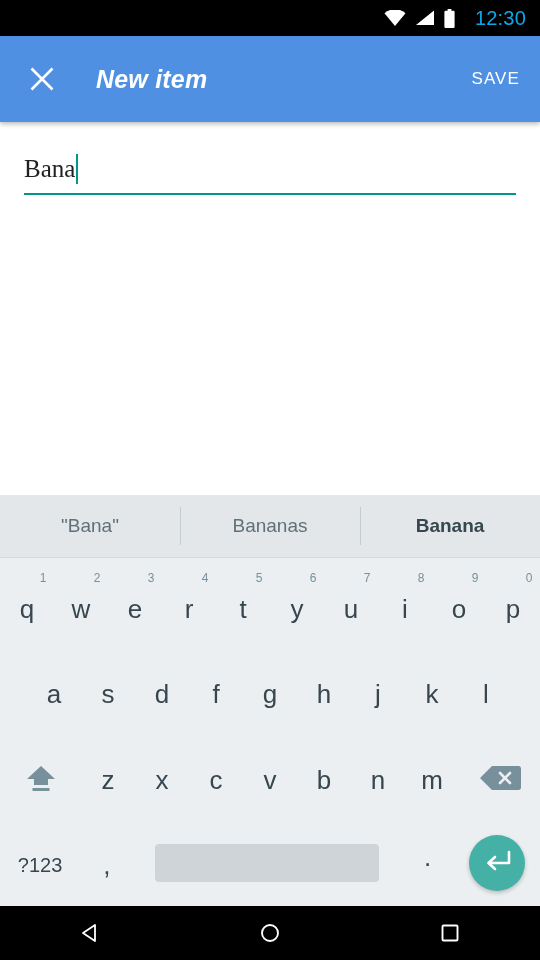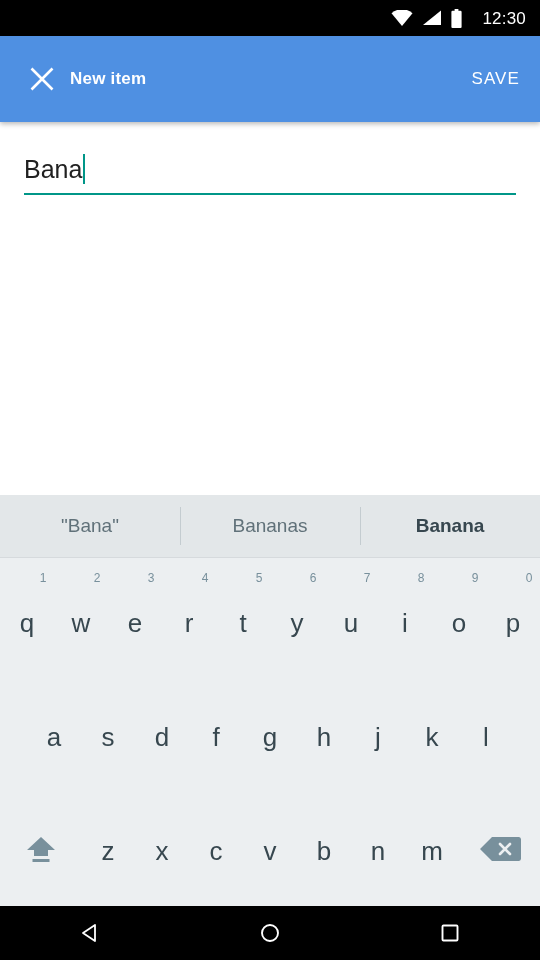--- a/index.html
+++ b/index.html
@@ -45,22 +45,22 @@
   }
   .icon-signal {
     width: 20px; height: 16px;
     display: block;
   }
   .icon-battery {
     width: 11px; height: 19px;
     display: block;
   }
   .status-time {
-    color: #ffffff;
-    font-size: 17px;
+    color: #0ea5e9;
+    font-size: 20px;
     margin-left: 11px;
     letter-spacing: .2px;
     line-height: 1;
   }
 
   
   .app-bar {
     flex: 0 0 86px;
     height: 86px;
     background: #4f90e2;
@@ -74,24 +74,26 @@
     width: 56px; height: 56px;
     margin-left: 14px;
     display: flex;
     align-items: center;
     justify-content: center;
     cursor: pointer;
   }
   .close-btn svg { display: block; }
   .app-title {
     color: #ffffff;
-    font-size: 17px;
+    font-size: 25px;
     font-weight: bold;
+    margin-left: 26px;
     letter-spacing: .2px;
     white-space: nowrap;
+    font-style: italic;
   }
   .save-btn {
     margin-left: auto;
     margin-right: 16px;
     color: #ffffff;
     font-size: 17px;
     letter-spacing: 1.1px;
     cursor: pointer;
     padding: 8px 4px;
   }
@@ -100,20 +102,21 @@
   .content {
     flex: 1 1 auto;
     background: #ffffff;
     position: relative;
   }
   .field-wrap {
     position: absolute;
     left: 24px;
     right: 24px;
     top: 22px;
+    font-family: Liberation Serif, serif;
   }
   .field-row {
     display: flex;
     align-items: flex-end;
     height: 40px;
   }
   .field-text {
     font-size: 25px;
     color: #212121;
     line-height: 30px;
@@ -414,20 +417,44 @@
       <div class="key key-wide">
         <span>
           <svg class="backspace-ico" width="42" height="30" viewBox="0 0 42 30">
             <path d="M13 3 L40 3 A2.5 2.5 0 0 1 42 5.5 L42 24.5 A2.5 2.5 0 0 1 40 27 L13 27 L1 15 Z" fill="#78909c"></path>
             <path d="M21 10 L31 20 M31 10 L21 20" stroke="#eceff1" stroke-width="2.6" stroke-linecap="round"></path>
           </svg>
         </span>
       </div>
     </div>
 
+    <div class="kb-row row-4">
+      <div class="key key-sym">
+          <span class="glyph">?123</span>
+        </div>
+      <div class="key key-comma">
+          <span class="glyph">,</span>
+        </div>
+      <div class="key key-space">
+        <span class="spacebar"></span>
+      </div>
+      <div class="key key-period">
+          <span class="dot-period">.</span>
+        </div>
+      <div class="key key-enter">
+        <span class="enter-circle">
+          <span>
+            <svg width="30" height="26" viewBox="0 0 30 26">
+              <path d="M27 4 L27 15 L7 15" fill="none" stroke="#ffffff" stroke-width="2.6" stroke-linecap="round" stroke-linejoin="round"></path>
+              <path d="M13 9 L6.5 15 L13 21" fill="none" stroke="#ffffff" stroke-width="2.6" stroke-linecap="round" stroke-linejoin="round"></path>
+            </svg>
+          </span>
+        </span>
+      </div>
+    </div>
 
   </div>
 
   <div class="nav-bar">
     <div class="nav-btn">
       <span>
         <svg width="24" height="24" viewBox="0 0 24 24">
           <path d="M17 4 L5 12 L17 20 Z" fill="none" stroke="#ffffff" stroke-width="1.8" stroke-linejoin="round"></path>
         </svg>
       </span>

